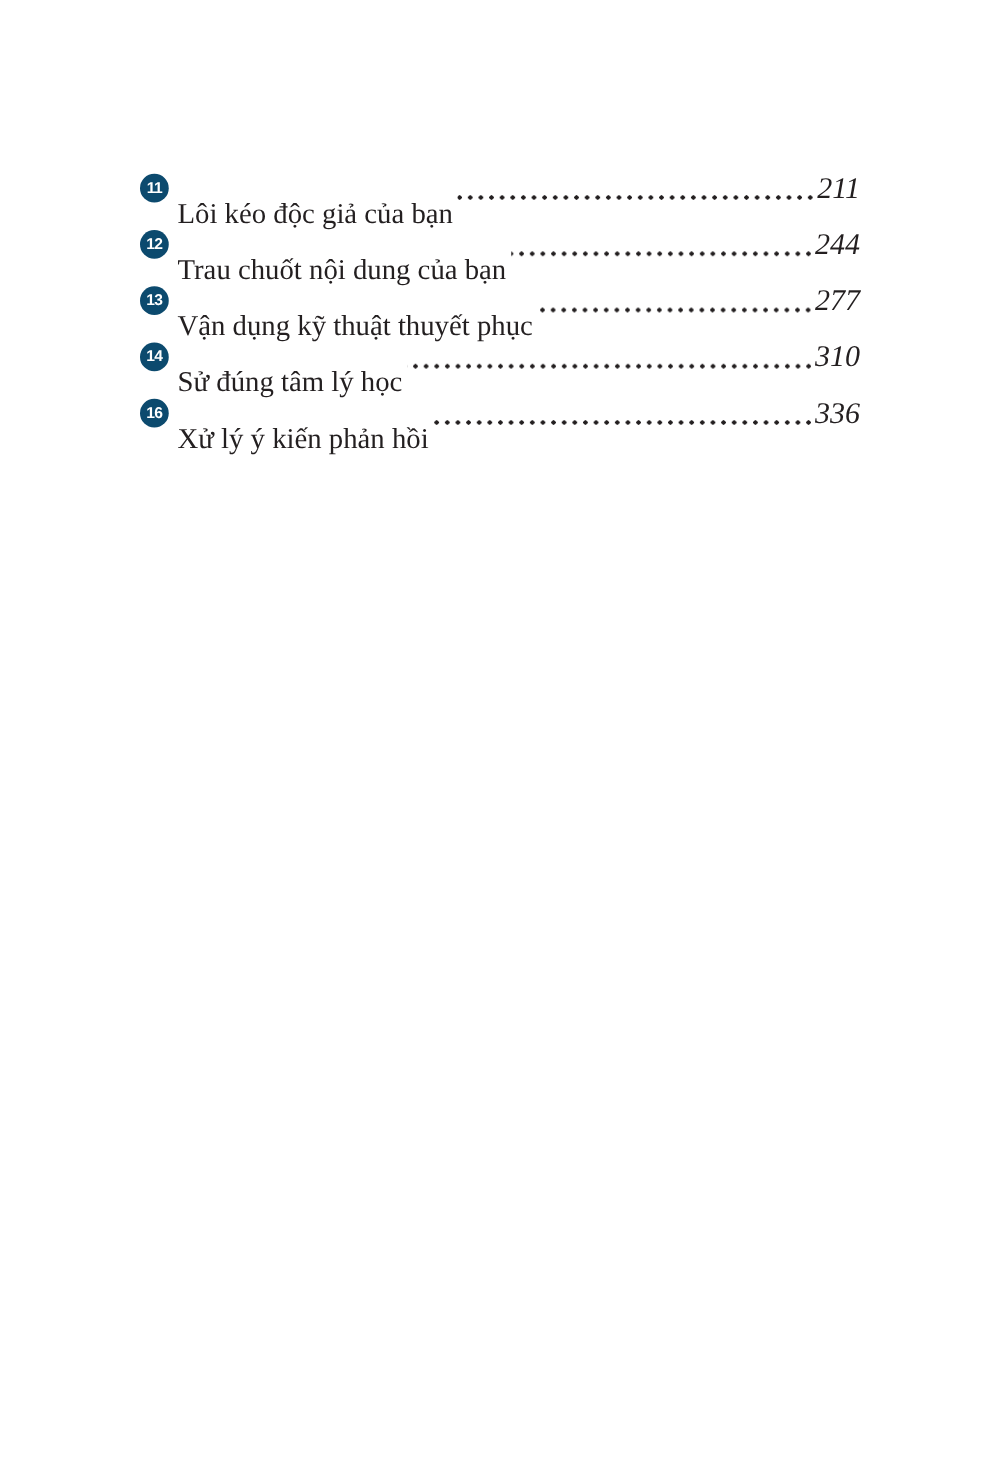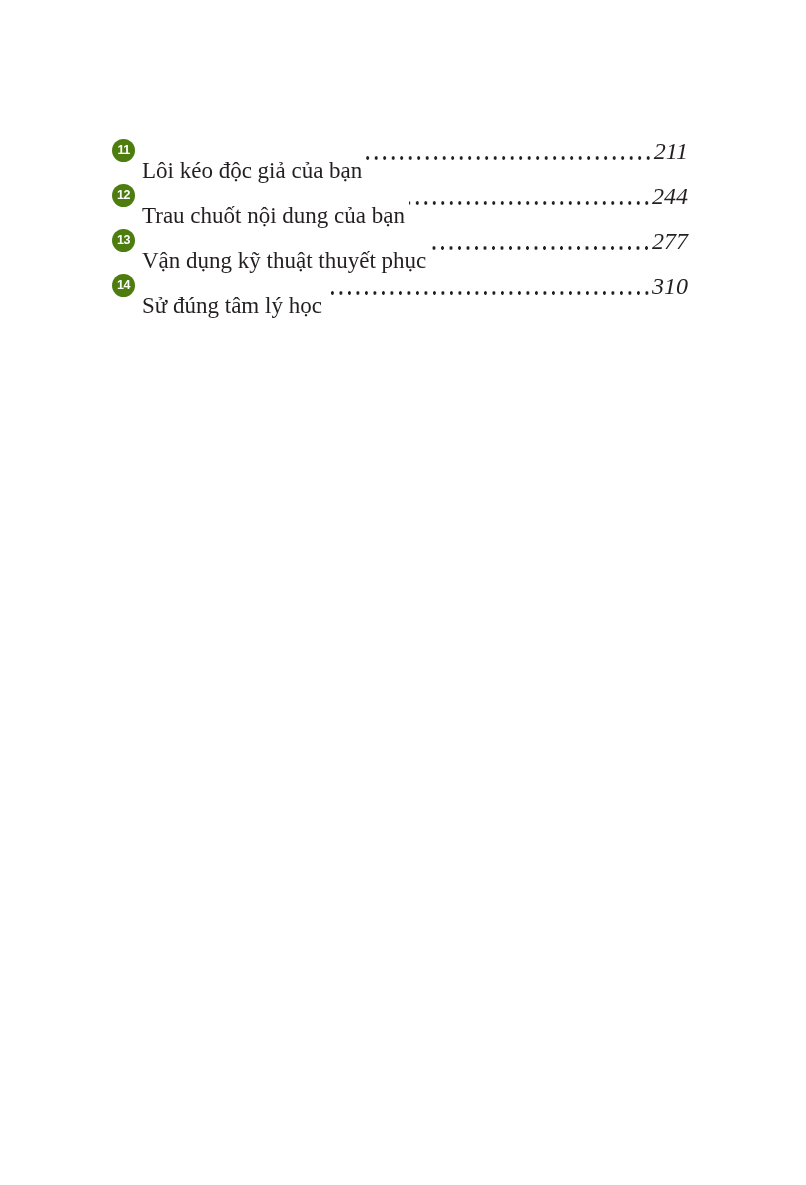--- a/index.html
+++ b/index.html
@@ -31,21 +31,21 @@
   .toc-row {
     display: flex;
     align-items: center;
     height: 45px;
   }
   .badge {
     flex: none;
     width: 23px;
     height: 23px;
     border-radius: 50%;
-    background: #4d7c0f;
+    background: #0c4a6e;
     color: #ffffff;
     font-family: "Liberation Sans", sans-serif;
     font-weight: bold;
     font-size: 12.5px;
     line-height: 23px;
     text-align: center;
     letter-spacing: -0.5px;
     margin-right: 7px;
   }
   .toc-title {
@@ -99,16 +99,22 @@
   </div>
 
   <div class="toc-row">
     <span class="badge">14</span>
     <span class="toc-title">Sử đúng tâm lý học</span>
     <span class="dots"></span>
     <span class="toc-page-num">310</span>
   </div>
 
 
+  <div class="toc-row">
+    <span class="badge">16</span>
+    <span class="toc-title">Xử lý ý kiến phản hồi</span>
+    <span class="dots"></span>
+    <span class="toc-page-num">336</span>
+  </div>
 
 
 </div>
 </div>
 
 </body></html>

